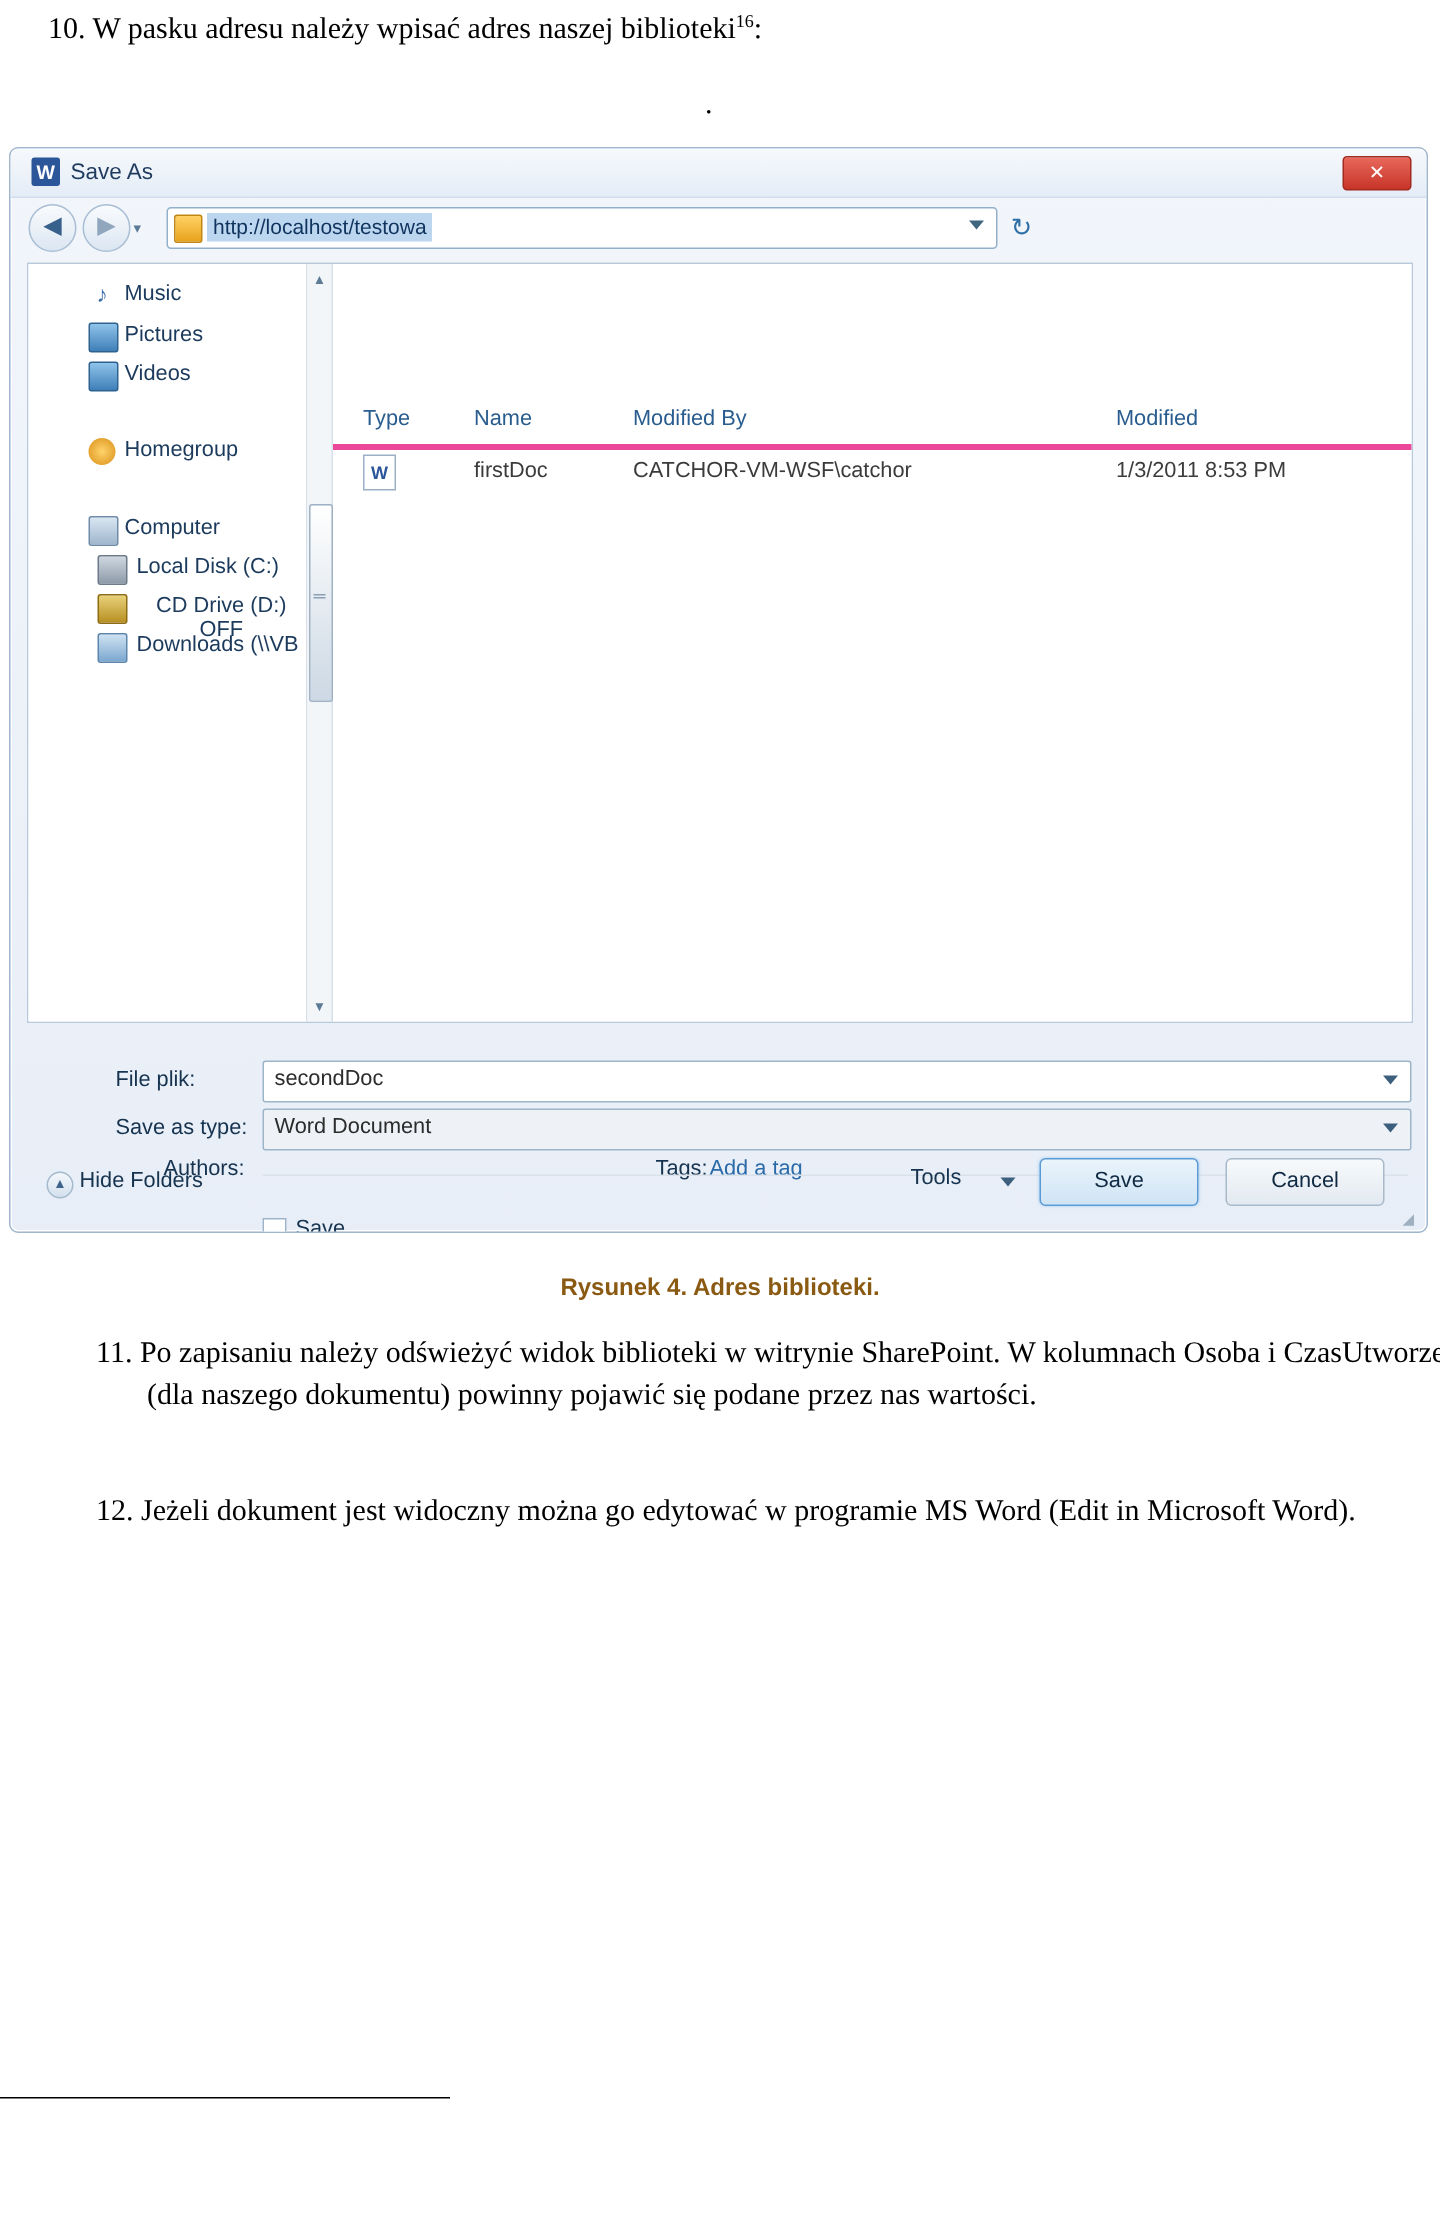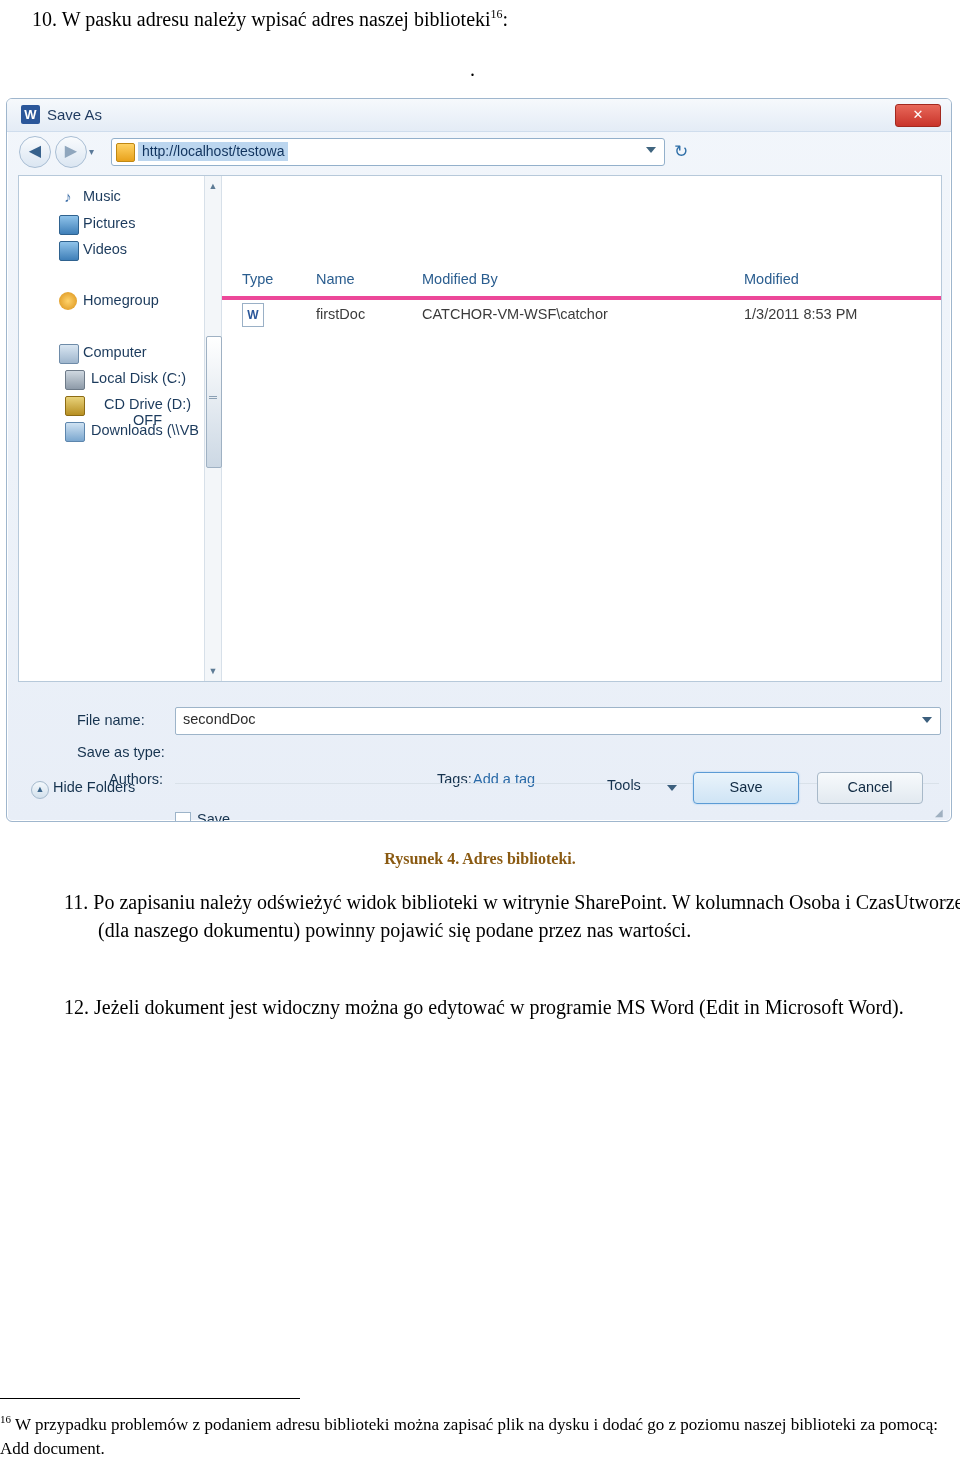--- a/index.html
+++ b/index.html
@@ -233,21 +233,21 @@
     border:1px solid #a8b9c9;
   }
   .grip-corner {
     position:absolute; right:6px; bottom:4px; width:10px; height:10px;
     color:#9fb0c0; font-size:10px;
   }
 
   
   .caption {
     position:absolute; left:0; top:850px; width:960px; text-align:center;
-    font-family:Liberation Serif, serif; font-weight:bold;
+    font-family:Liberation Sans, sans-serif; font-weight:bold;
     font-size:16px; color:#8a5a12;
   }
   .para { position:absolute; font-size:20px; line-height:1.42; }
   .p11 { left:64px; top:888px; width:890px; text-indent:-34px; padding-left:34px;}
   .p12 { left:64px; top:993px; width:890px; text-indent:-34px; padding-left:34px;}
 
   
   .fn-rule { position:absolute; left:0; top:1398px; width:300px; height:1px; background:#000; }
   .footnote {
     position:absolute; left:0; top:1412px; width:944px;
@@ -345,27 +345,31 @@
         <div class="row-file">
           <div class="doc-ico"></div>
           <span style="left:94px">firstDoc</span>
           <span style="left:200px">CATCHOR-VM-WSF\catchor</span>
           <span style="left:522px">1/3/2011 8:53 PM</span>
         </div>
       </div>
     </div>
 
     <div class="form-area">
-      <div class="lbl" style="left:70px; top:23px;">File name:</div>
+      <div class="lbl" style="left:70px; top:23px;">File plik:</div>
       <div class="fld" style="left:168px; top:18px; width:764px;">
         <div class="val">secondDoc</div>
         <div class="caret"></div>
       </div>
 
       <div class="lbl" style="left:70px; top:55px;">Save as type:</div>
+      <div class="fld" style="left:168px; top:50px; width:764px; background:#eef2f6;">
+        <div class="val">Word Document</div>
+        <div class="caret"></div>
+      </div>
 
       <div class="tags-row">
         <div class="lbl" style="left:102px; top:0;">Authors:</div>
         <div class="lbl" style="left:430px; top:0;">Tags:</div>
         <div class="lbl" style="left:466px; top:0; color:#2a6aa8;">Add a tag</div>
       </div>
       <div class="sep-line"></div>
 
       <div class="thumb-row">
         <div class="chk"></div>
@@ -386,17 +390,14 @@
     </div>
 
   </div>
 
   <div class="caption">Rysunek 4. Adres biblioteki.</div>
 
   <div class="para p11">11. Po zapisaniu należy odświeżyć widok biblioteki w witrynie SharePoint. W kolumnach Osoba i CzasUtworzenia (dla naszego dokumentu) powinny pojawić się podane przez nas wartości.</div>
   <div class="para p12">12. Jeżeli dokument jest widoczny można go edytować w programie MS Word (Edit in Microsoft Word).</div>
 
   <div class="fn-rule"></div>
-  <div class="footnote">
-    <span class="fnum">16</span><span> W przypadku problemów z podaniem adresu biblioteki można zapisać plik na dysku i dodać go z poziomu naszej biblioteki za pomocą: Add document.</span>
-  </div>
 
 </div>
 
 </body></html>

